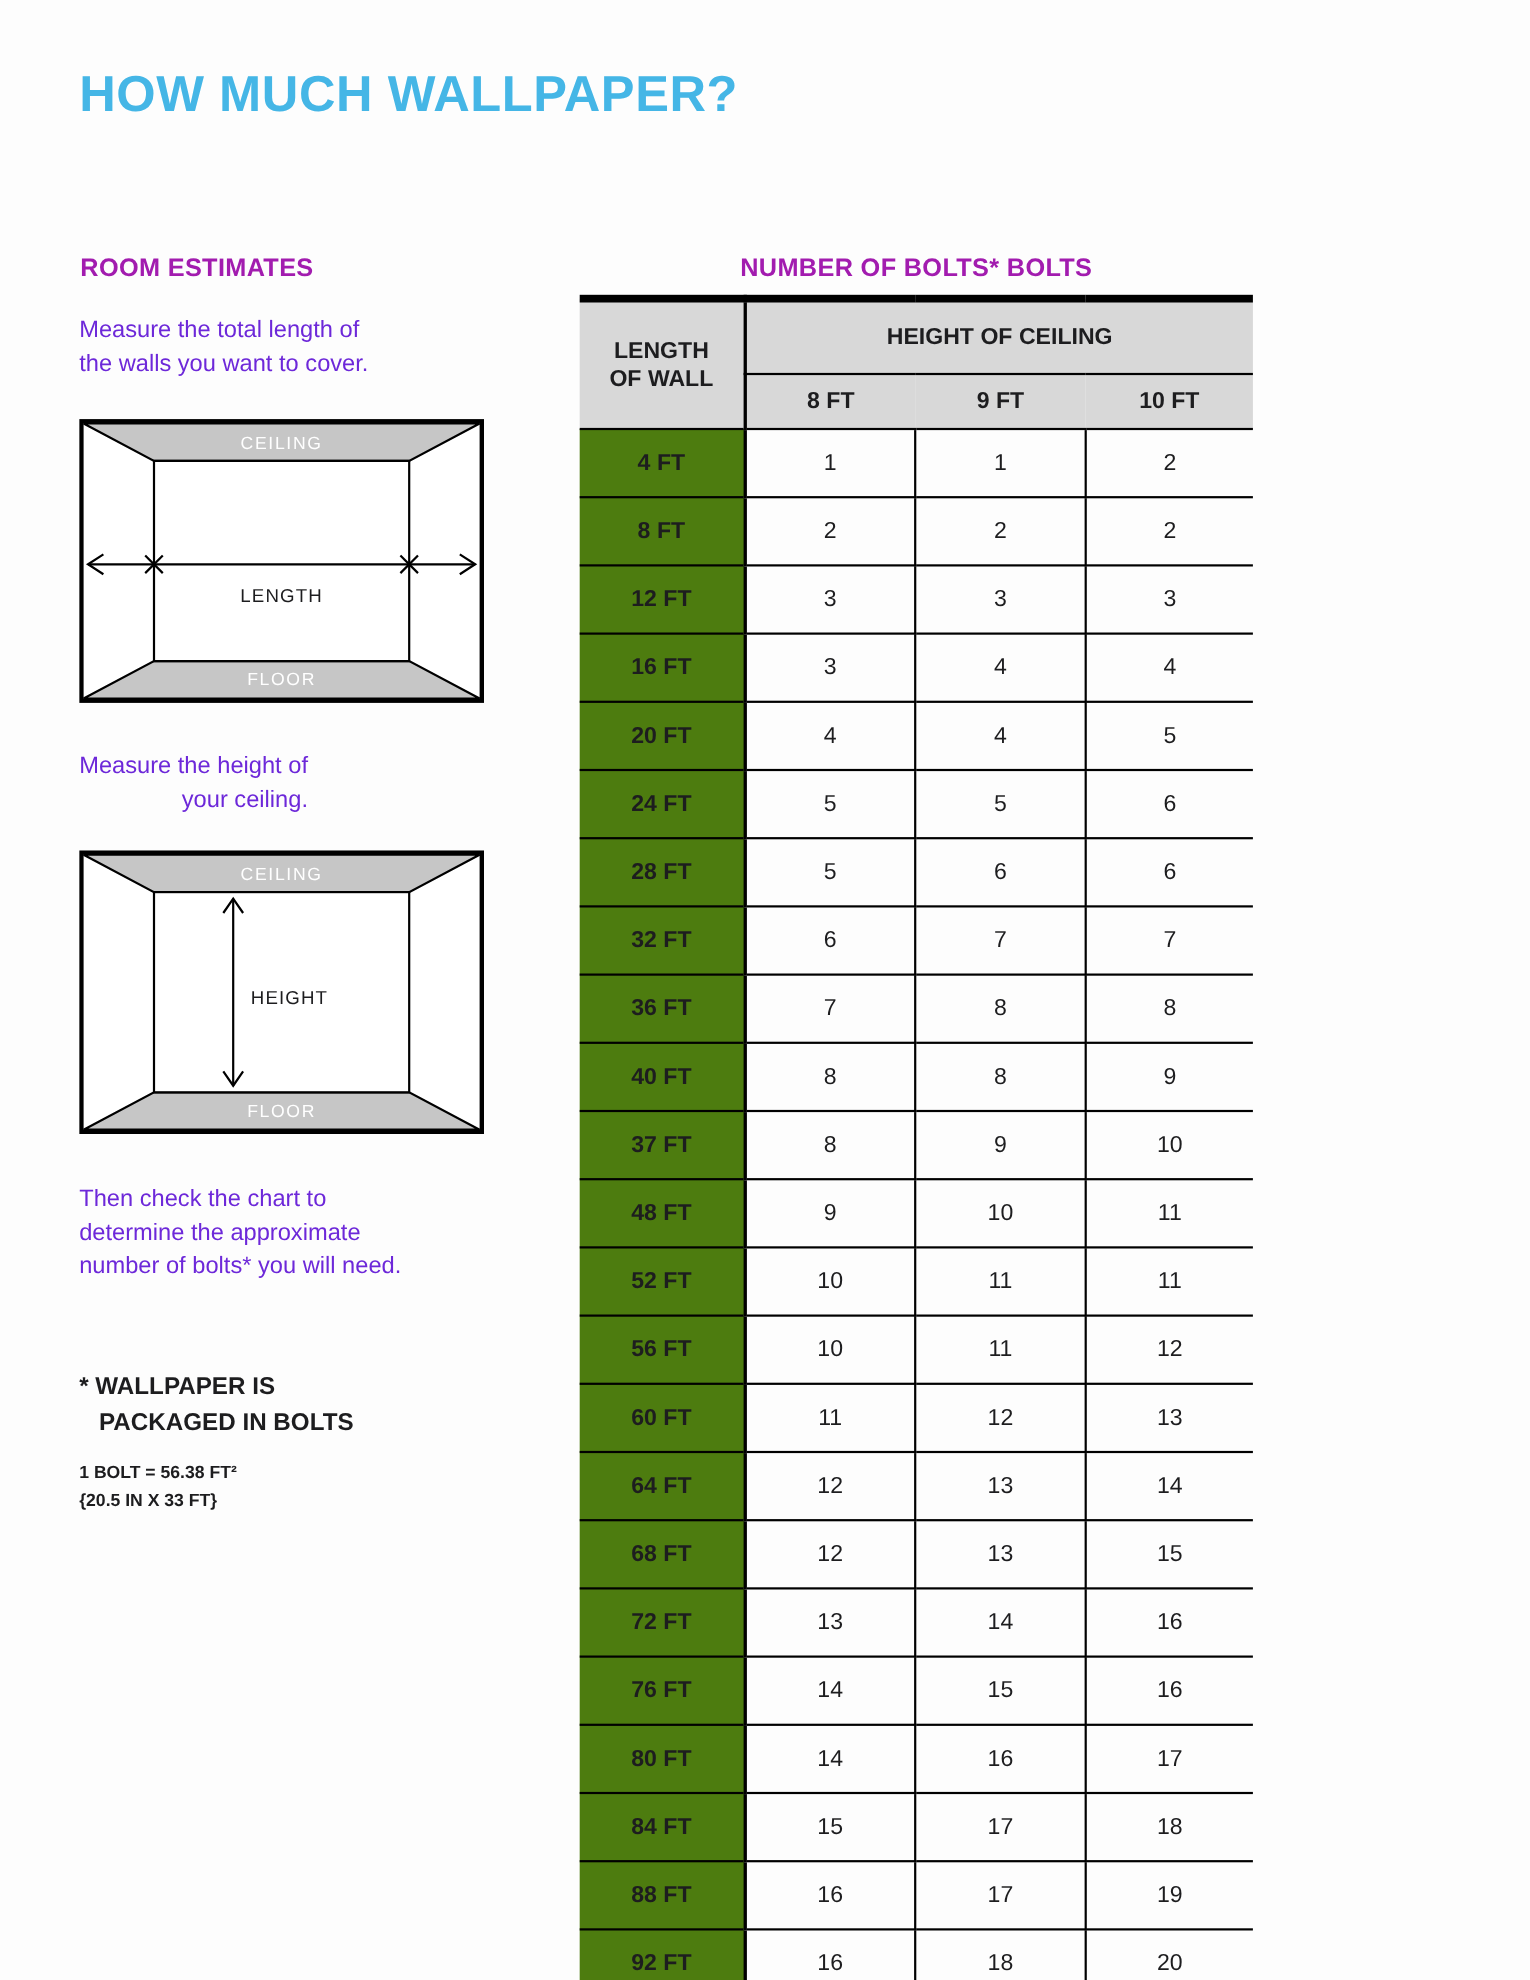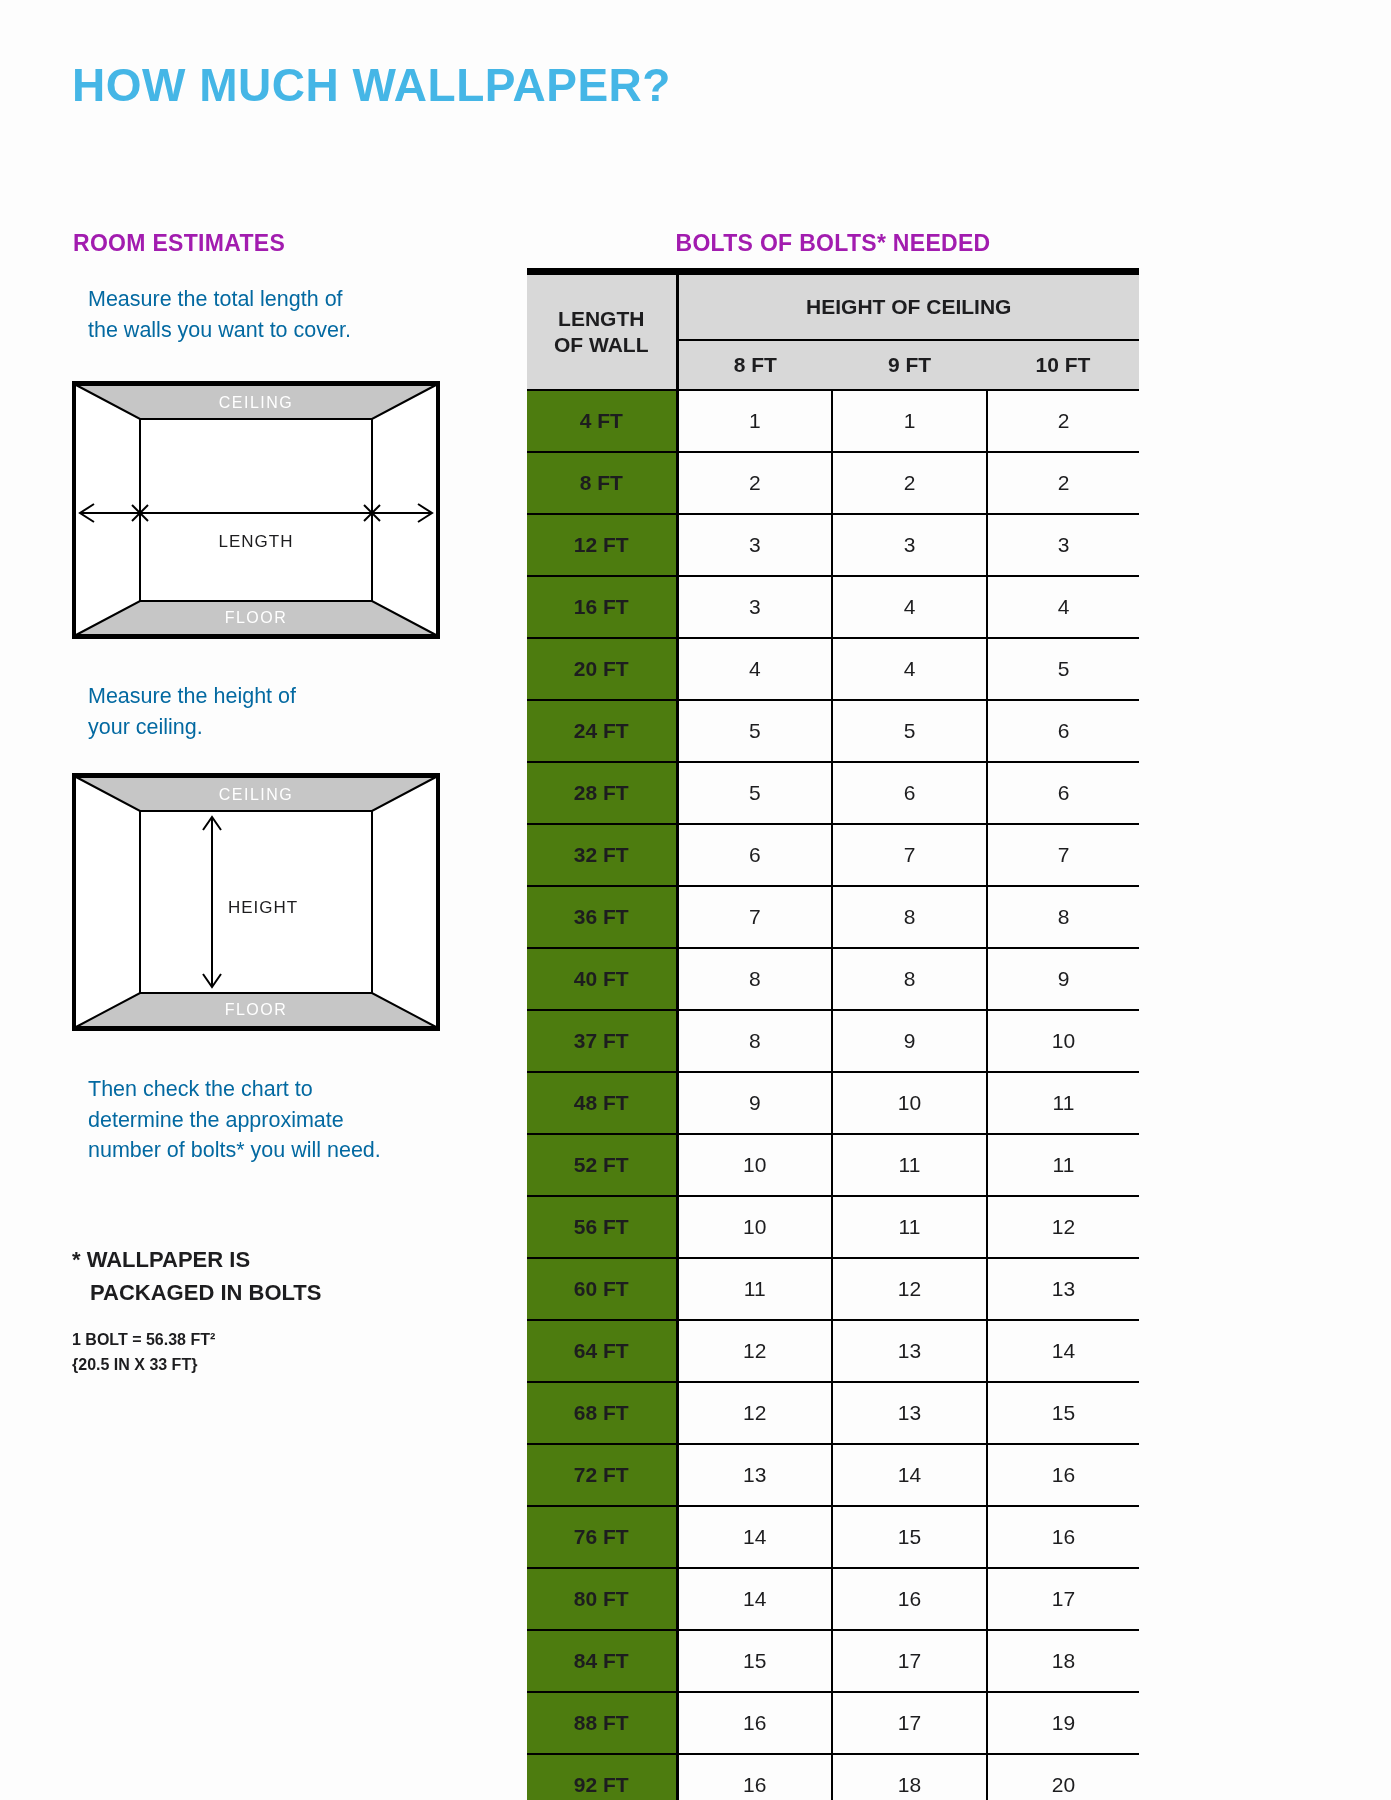--- a/index.html
+++ b/index.html
@@ -38,25 +38,24 @@
     top: 230px;
     width: 612px;
     text-align: center;
   }
   .body-text {
     position: absolute;
     left: 72px;
     font-size: 21.5px;
     line-height: 1.42;
     white-space: pre-line;
-    color: #0369a1;
-    margin-left: 16px;
+    color: #6d28d9;
   }
   .step1 { top: 284px; }
-  .step2 { top: 681px; }
+  .step2 { top: 681px; text-align: right; }
   .step3 { top: 1074px; }
   .diagram { position: absolute; left: 72px; }
   .diagram1 { top: 381px; }
   .diagram2 { top: 773px; }
   .footnote {
     position: absolute;
     left: 72px;
     top: 1243px;
     font-size: 22px;
     font-weight: bold;
@@ -184,21 +183,21 @@
   <div class="footnote">
     <div class="line1">* WALLPAPER IS</div>
     <div class="line2">PACKAGED IN BOLTS</div>
   </div>
 
   <div class="bolt-info">
     <div>1 BOLT = 56.38 FT²</div>
     <div>{20.5 IN X 33 FT}</div>
   </div>
 
-  <div class="sec-heading table-heading">BOLTS OF BOLTS* NEEDED</div>
+  <div class="sec-heading table-heading">NUMBER OF BOLTS* BOLTS</div>
 
   <table class="bolts-table">
     <colgroup>
       <col style="width:150px">
       <col style="width:155px">
       <col style="width:155px">
       <col style="width:152px">
     </colgroup>
     <thead>
       <tr>

